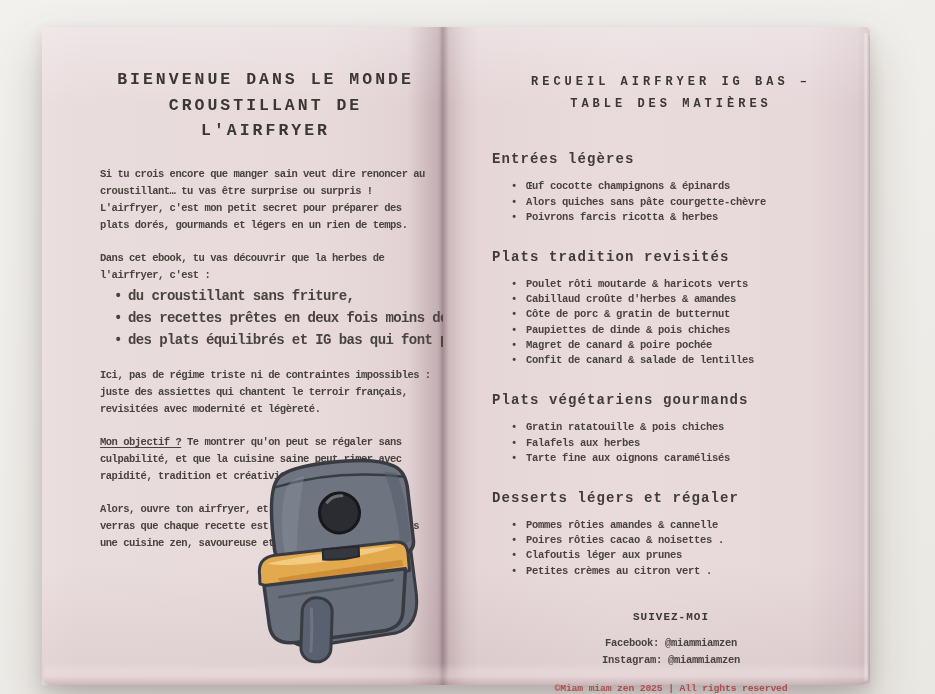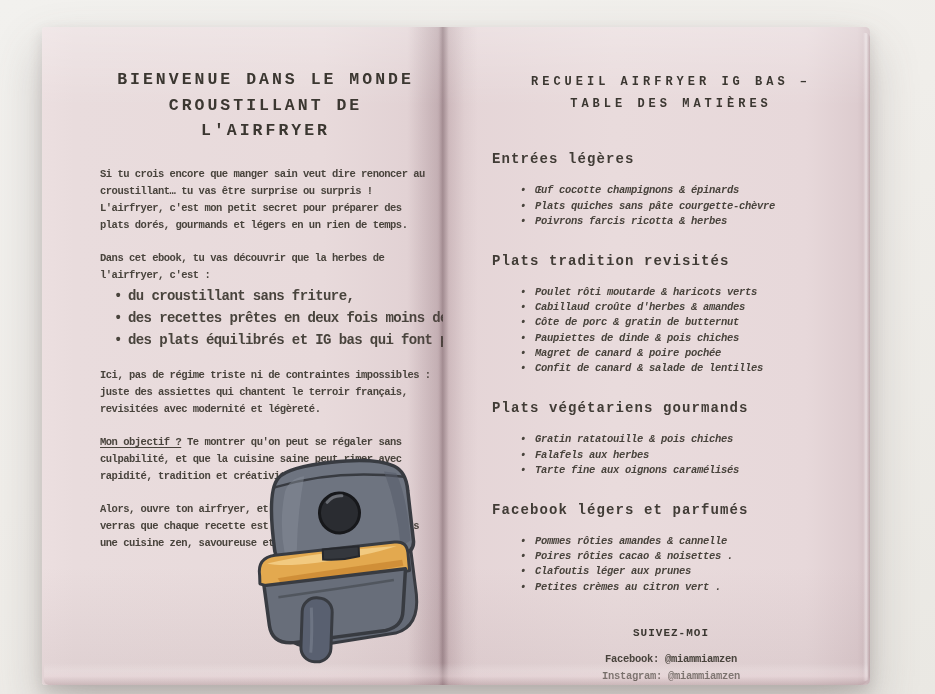--- a/index.html
+++ b/index.html
@@ -66,21 +66,21 @@
   .rp-title{
     margin:0 0 36px 0;text-align:center;color:#3b3731;
     font-size:12px;font-weight:bold;letter-spacing:4px;line-height:1.85;
   }
   .rp-title span{display:block;}
   .toc-heading{
     font-size:14px;font-weight:bold;letter-spacing:1.1px;color:#413c36;
     margin:24px 0 12px 0;
   }
   .toc-heading:first-of-type{margin-top:0;}
-  ul.toc-list{list-style:none;margin:16px;padding:0 0 0 12px;font-style:italic;}
+  ul.toc-list{list-style:none;margin:7px;padding:0 0 0 12px;}
   ul.toc-list li{
     position:relative;padding-left:15px;font-size:10.5px;letter-spacing:-0.3px;
     line-height:1.45;font-weight:bold;color:#48433c;white-space:nowrap;
   }
   ul.toc-list li::before{content:"\2022";position:absolute;left:0;top:0;}
   .follow{margin-top:32px;text-align:center;}
   .follow-heading{font-size:11px;font-weight:bold;letter-spacing:1px;color:#3b3731;}
   .follow-lines{margin-top:12px;font-size:10.5px;font-weight:bold;line-height:1.6;color:#48433c;letter-spacing:-0.3px;font-family:Liberation Mono, monospace;}
   .rp-footer{margin-top:14px;text-align:center;font-size:9.8px;font-weight:bold;line-height:1.5;color:#b14b4f;letter-spacing:-0.2px;}
 </style>
@@ -151,42 +151,42 @@
   <div class="page page-right">
     <div class="rp-content">
       <h1 class="rp-title">
         <span>RECUEIL AIRFRYER IG BAS –</span>
         <span>TABLE DES MATIÈRES</span>
       </h1>
 
       <div class="toc-heading">Entrées légères</div>
       <ul class="toc-list">
         <li>Œuf cocotte champignons &amp; épinards</li>
-        <li>Plats quiches sans pâte courgette-chèvre</li>
+        <li>Alors quiches sans pâte courgette-chèvre</li>
         <li>Poivrons farcis ricotta &amp; herbes</li>
       </ul>
 
       <div class="toc-heading">Plats tradition revisités</div>
       <ul class="toc-list">
         <li>Poulet rôti moutarde &amp; haricots verts</li>
         <li>Cabillaud croûte d'herbes &amp; amandes</li>
         <li>Côte de porc &amp; gratin de butternut</li>
         <li>Paupiettes de dinde &amp; pois chiches</li>
         <li>Magret de canard &amp; poire pochée</li>
         <li>Confit de canard &amp; salade de lentilles</li>
       </ul>
 
       <div class="toc-heading">Plats végétariens gourmands</div>
       <ul class="toc-list">
         <li>Gratin ratatouille &amp; pois chiches</li>
         <li>Falafels aux herbes</li>
         <li>Tarte fine aux oignons caramélisés</li>
       </ul>
 
-      <div class="toc-heading">Facebook légers et parfumés</div>
+      <div class="toc-heading">Desserts légers et régaler</div>
       <ul class="toc-list">
         <li>Pommes rôties amandes &amp; cannelle</li>
         <li>Poires rôties cacao &amp; noisettes .</li>
         <li>Clafoutis léger aux prunes</li>
         <li>Petites crèmes au citron vert .</li>
       </ul>
 
       <div class="follow">
         <div class="follow-heading">SUIVEZ-MOI</div>
         <div class="follow-lines">

